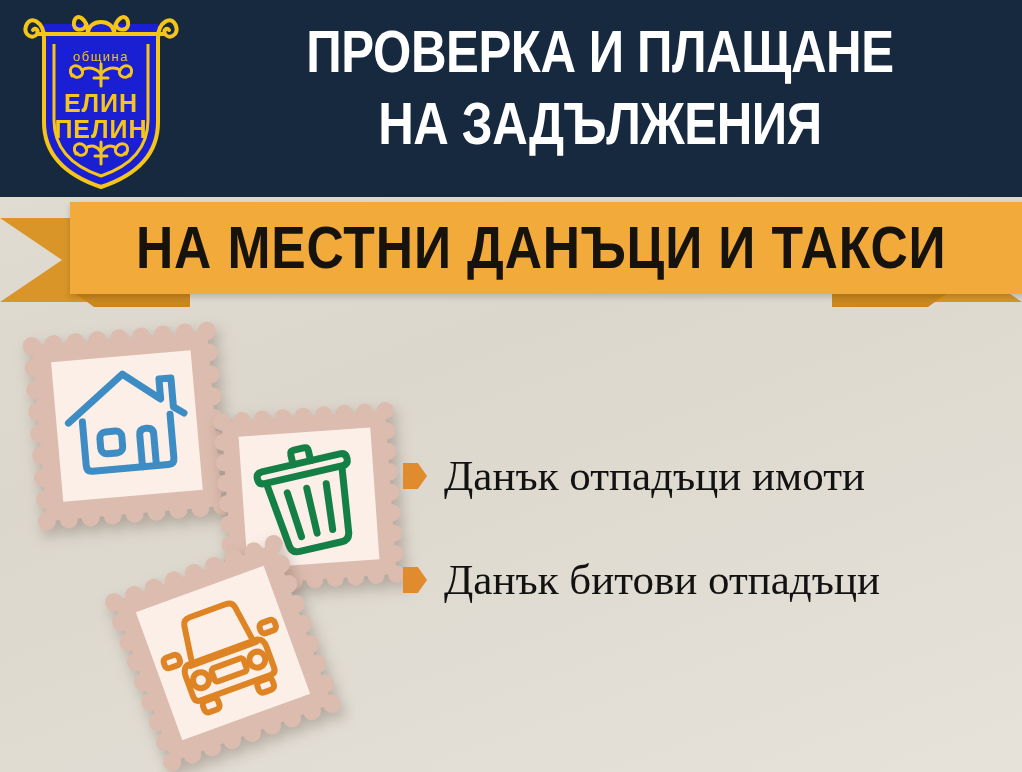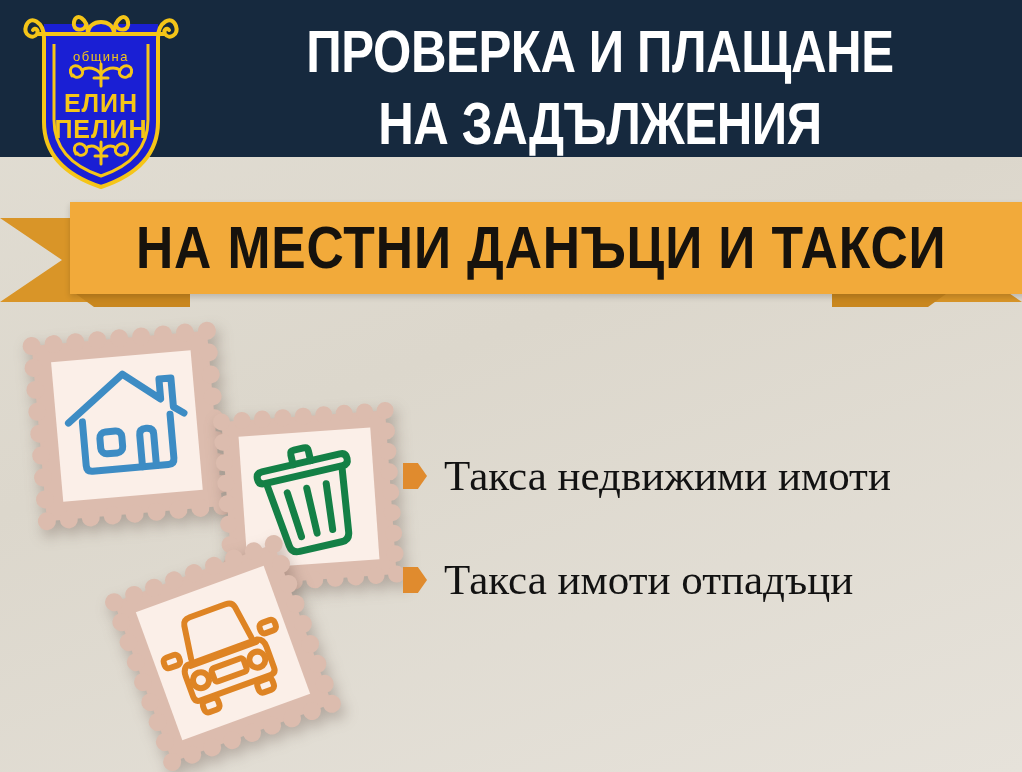--- a/index.html
+++ b/index.html
@@ -12,21 +12,21 @@
   #poster {
     position: relative;
     width: 1022px; height: 772px;
     background: linear-gradient(160deg, #e2ded4 0%, #dcd7cc 45%, #e6e2da 100%);
     overflow: hidden;
   }
 
   
   .header {
     position: absolute; left: 0; top: 0;
-    width: 1022px; height: 157px;
+    width: 1022px; height: 197px;
     background: #16293e;
     overflow: hidden;
   }
   .header-title {
     position: absolute;
     left: 190px; top: 16px;
     width: 820px;
     text-align: center;
     color: #ffffff;
     font-family: "Liberation Sans Narrow", "Liberation Sans", sans-serif;
@@ -341,24 +341,24 @@
           <rect x="168" y="110" width="16" height="11" rx="4"></rect>
         </g>
       </g>
     </svg>
   </div>
 
   <div class="list">
 
     <div class="list-item">
       <span class="bullet"></span>
-      <span class="item-label">Такса недвижими имоти</span>
+      <span class="item-label">Данък отпадъци имоти</span>
     </div>
 
     <div class="list-item">
       <span class="bullet"></span>
-      <span class="item-label">Такса имоти отпадъци</span>
+      <span class="item-label">Данък битови отпадъци</span>
     </div>
 
 
   </div>
 
 </div>
 
 </body></html>

